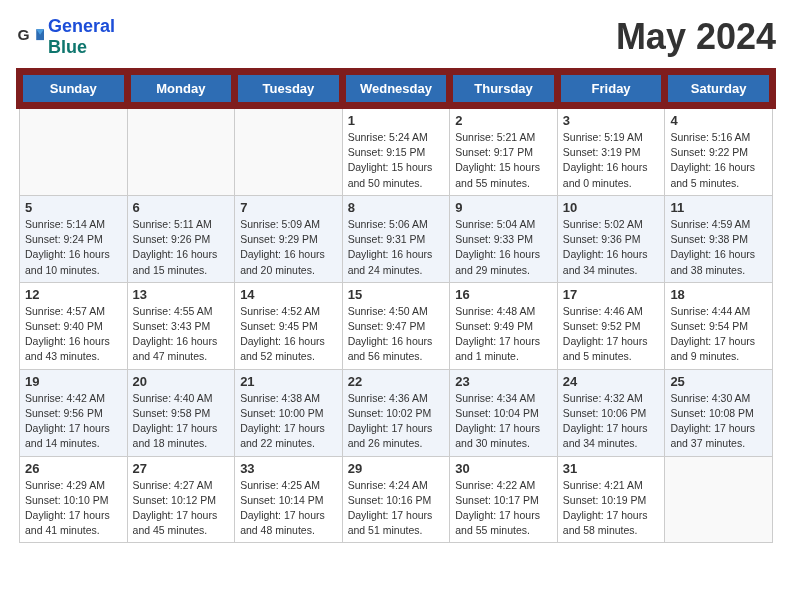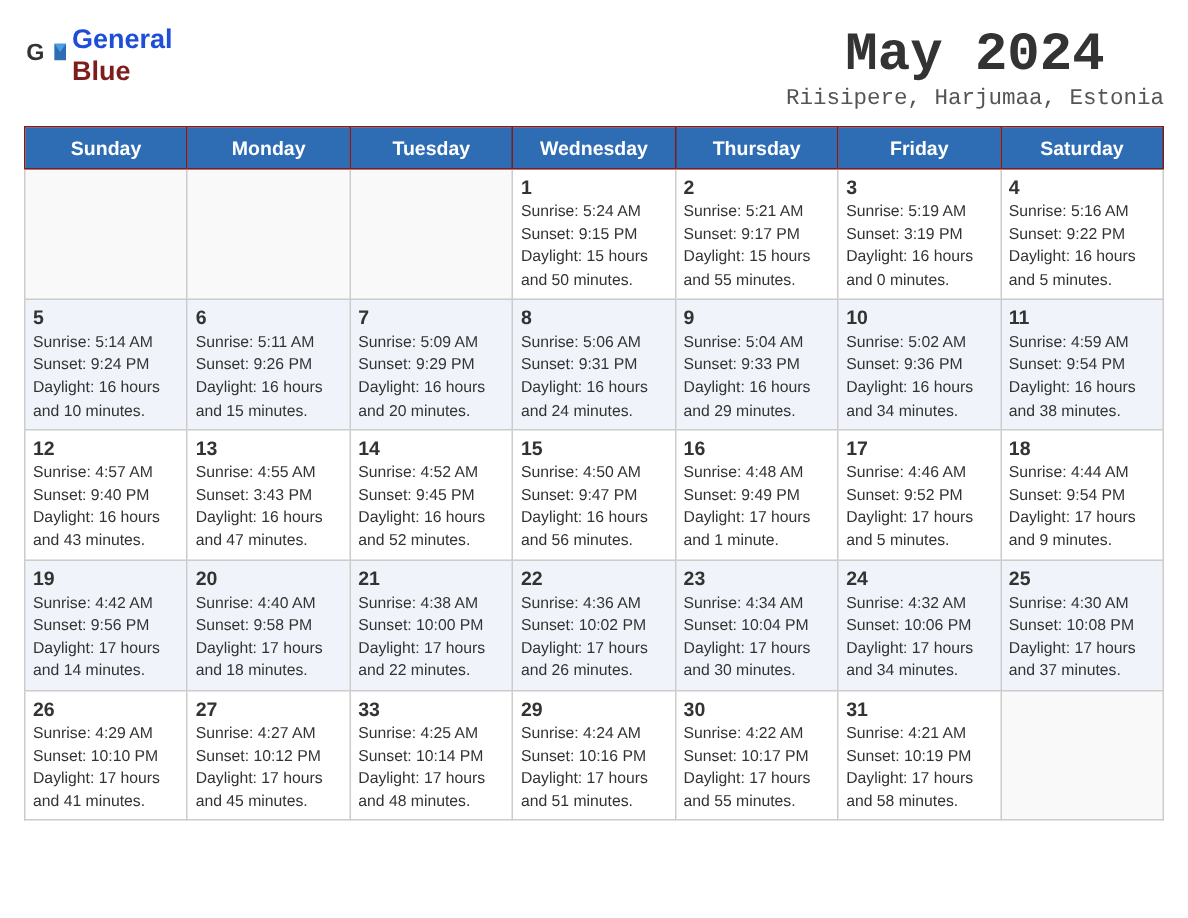--- a/index.html
+++ b/index.html
@@ -19,22 +19,21 @@
     .logo {
       display: flex;
       align-items: center;
       gap: 4px;
     }
     .logo-icon {
       width: 28px;
       height: 28px;
     }
     .title-area {
-      text-align: center;
-      font-family: Liberation Mono, monospace;
+      text-align: right;
     }
     .month-title {
       font-size: 36px;
       font-weight: bold;
       color: #333;
     }
     .location-subtitle {
       font-size: 15px;
       color: #555;
     }
@@ -43,21 +42,21 @@
       border-collapse: collapse;
       font-size: 11px;
     }
     .calendar th {
       background: #2e6db4;
       color: #fff;
       text-align: center;
       padding: 6px 4px;
       font-size: 13px;
       font-weight: bold;
-      border: 1px solid #7f1d1d;
+      border: 7px solid #7f1d1d;
     }
     .calendar td {
       border: 1px solid #ccc;
       vertical-align: top;
       padding: 4px 5px;
       width: calc(100% / 7);
       min-height: 70px;
       background: #fff;
     }
     .calendar td.empty {
@@ -84,26 +83,25 @@
 
 <div class="header-area">
   <div class="logo">
     <svg class="logo-icon" viewBox="0 0 36 36">
       <text x="2" y="22" font-size="20" font-weight="bold" fill="#333" font-family="Arial">G</text>
       <polygon points="26,8 36,8 36,22 26,22" fill="#2e6db4"></polygon>
       <polygon points="26,8 36,8 31,15" fill="#4a9de0"></polygon>
     </svg>
     <div>
       <span style="font-size:18px;font-weight:bold;color:#1d4ed8;">General</span><br>
-      <span style="font-size:18px;font-weight:bold;color:#7f1d1d;">Blue</span>
+      <span style="font-size:18px;font-weight:bold;color:#0f766e;">Blue</span>
     </div>
   </div>
   <div class="title-area">
     <div class="month-title">May 2024</div>
-    <div class="location-subtitle">Riisipere, Harjumaa, Estonia</div>
   </div>
 </div>
 
 <table class="calendar">
   <thead>
     <tr>
     <th>Sunday</th>
         <th>Monday</th>
         <th>Tuesday</th>
         <th>Wednesday</th>
@@ -185,21 +183,21 @@
         <td>
           <span class="day-number">10</span>
           <div class="day-info" style="white-space: pre-line;">Sunrise: 5:02 AM
 Sunset: 9:36 PM
 Daylight: 16 hours
 and 34 minutes.</div>
         </td>
         <td>
           <span class="day-number">11</span>
           <div class="day-info" style="white-space: pre-line;">Sunrise: 4:59 AM
-Sunset: 9:54 PM
+Sunset: 9:38 PM
 Daylight: 16 hours
 and 38 minutes.</div>
         </td>
       </tr>
       <tr>
         <td>
           <span class="day-number">12</span>
           <div class="day-info" style="white-space: pre-line;">Sunrise: 4:57 AM
 Sunset: 9:40 PM
 Daylight: 16 hours

